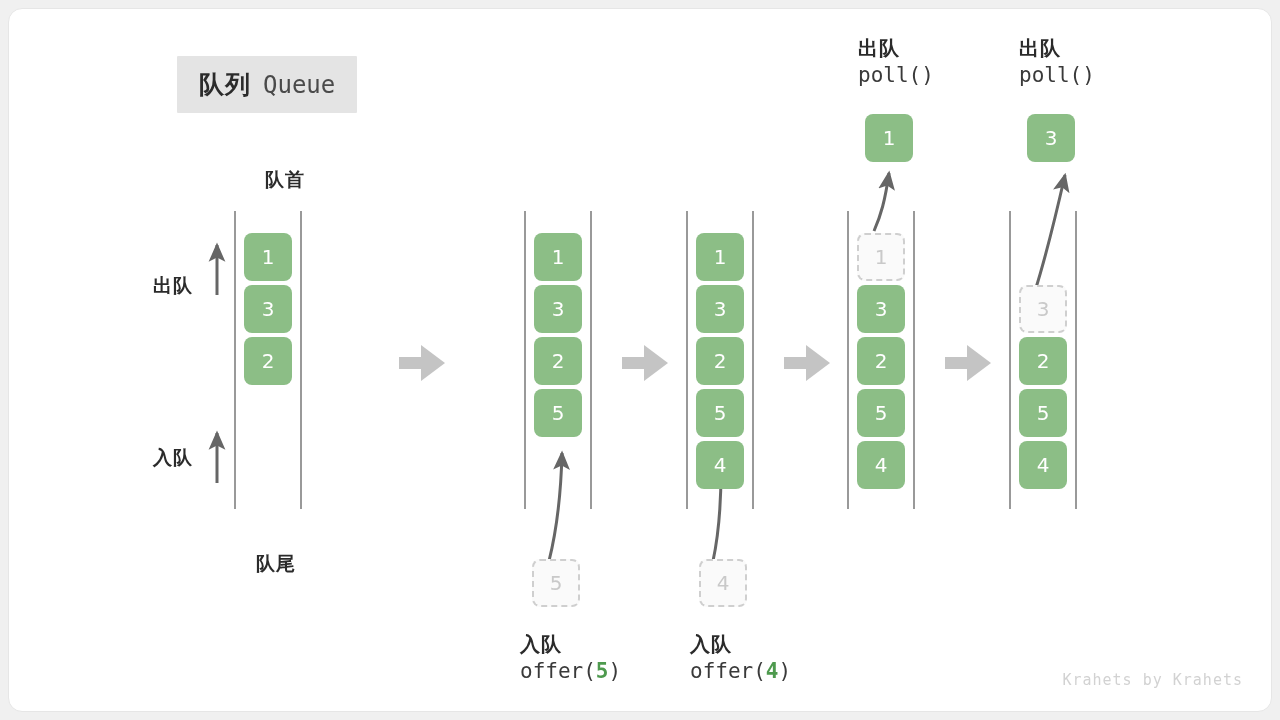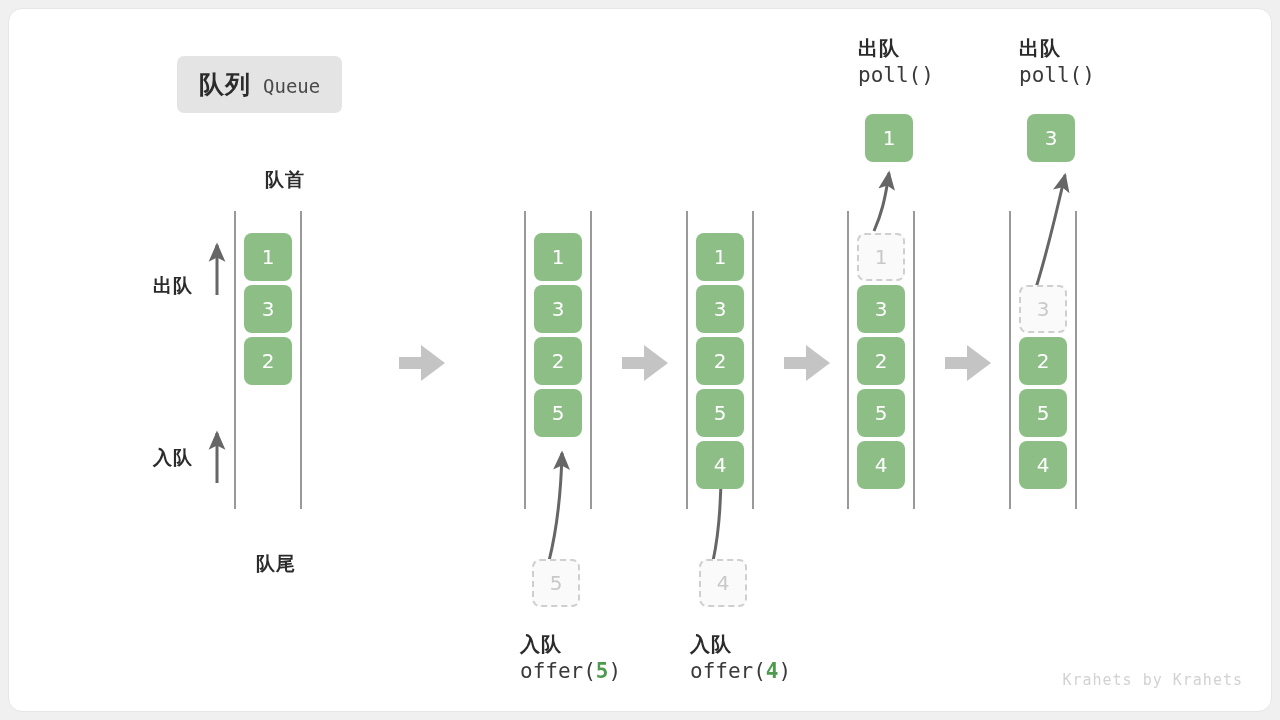--- a/index.html
+++ b/index.html
@@ -18,31 +18,31 @@
     box-sizing:border-box;
     overflow:hidden;
   }
   .abs{position:absolute;}
 
   
   #title-badge{
     left:168px;top:47px;
     padding:12px 22px;
     background:#e4e4e4;
-    border-radius:7px;
+    border-radius:1px;
     display:flex;align-items:baseline;gap:12px;
     white-space:nowrap;
   }
   #title-badge .cn{
     font-size:25px;font-weight:bold;color:#2b2b2b;
     letter-spacing:1px;
   }
   #title-badge .en{
     font-family:"DejaVu Sans Mono","Liberation Mono",monospace;
-    font-size:19px;color:#4a4a4a;
+    font-size:24px;color:#4a4a4a;
   }
 
   
   .cnlabel{
     font-size:19px;font-weight:bold;color:#2b2b2b;
     letter-spacing:1px;white-space:nowrap;
   }
   .mono{
     font-family:"DejaVu Sans Mono","Liberation Mono",monospace;
     font-size:21px;color:#3a3a3a;white-space:nowrap;

